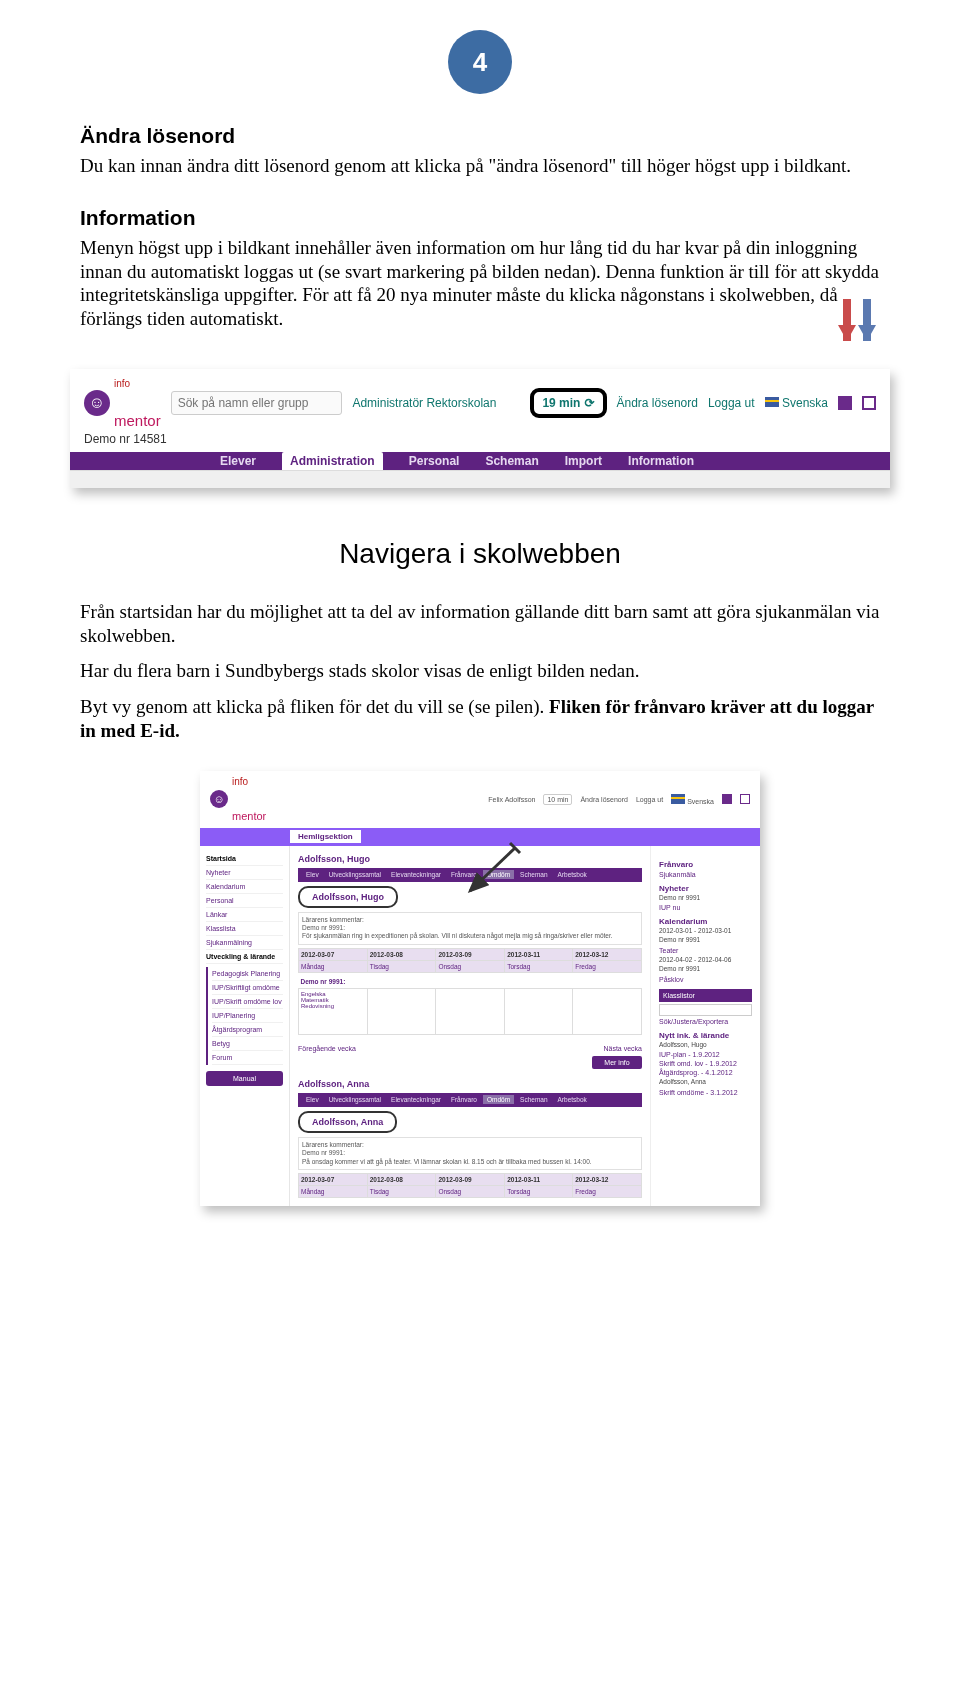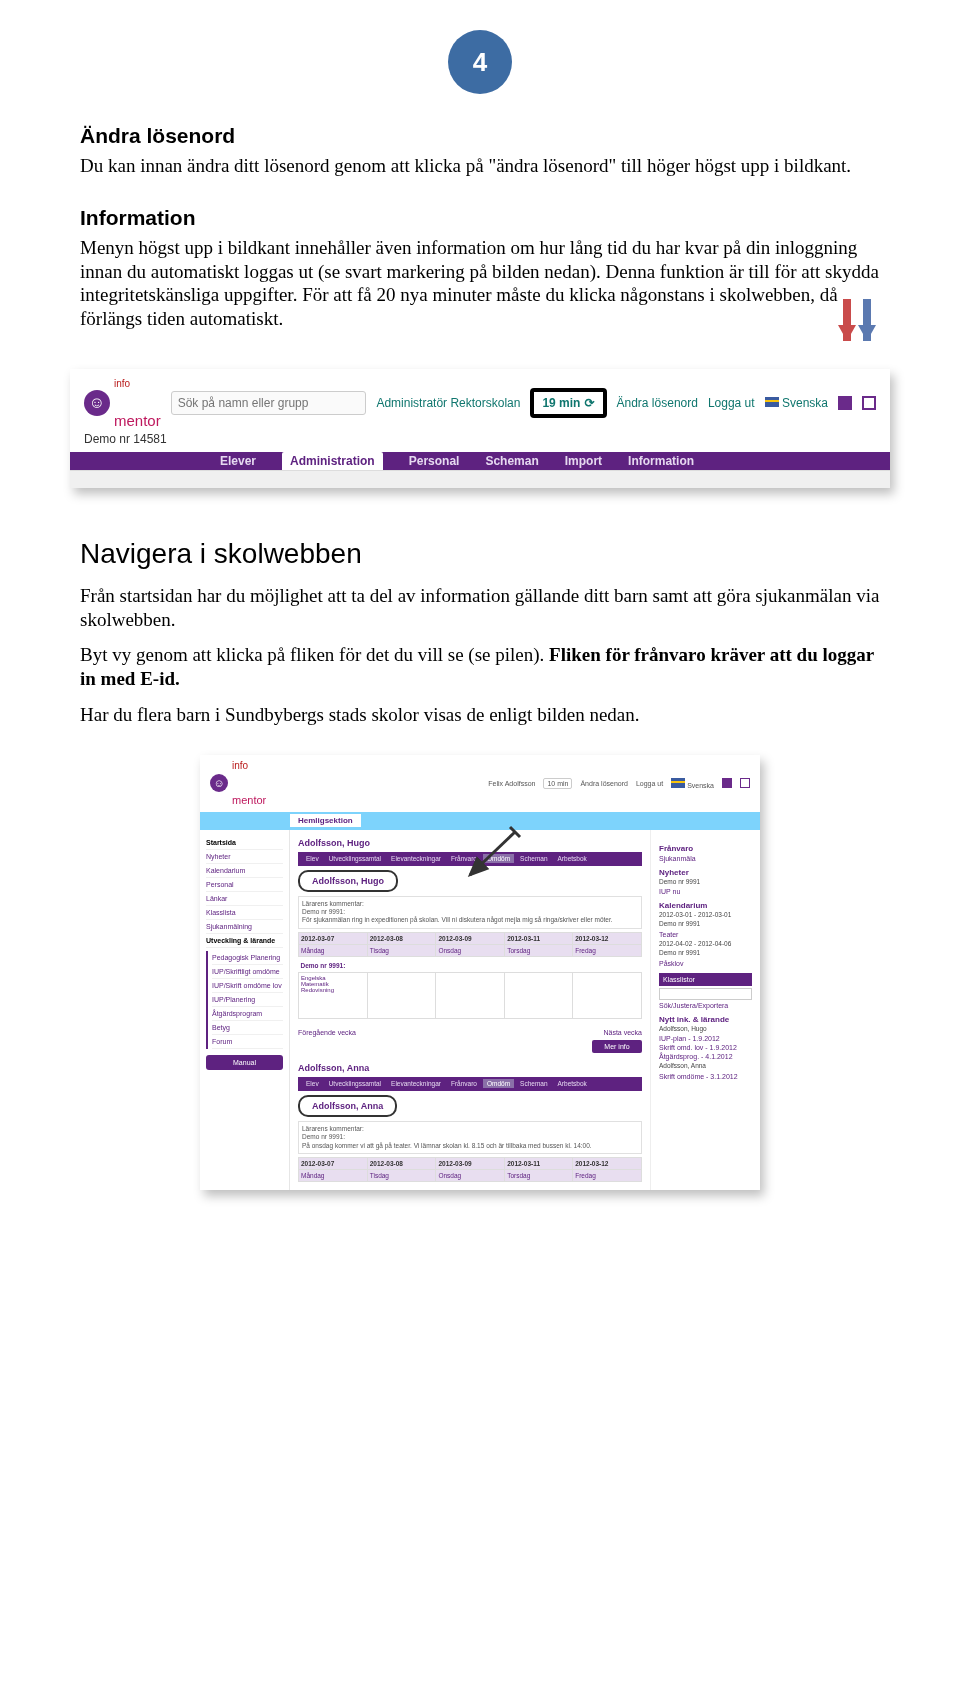--- a/index.html
+++ b/index.html
@@ -2,58 +2,58 @@
 <html><head>
 <meta charset="utf-8">
 <style>
   * { margin:0; padding:0; box-sizing:border-box; }
   body { background:#fff; font-family:Georgia,'Times New Roman',serif; color:#000; width:960px; }
   .page { padding:30px 80px 40px; }
 
   .pagenum-badge { width:64px; height:64px; border-radius:50%; background:#3d6ca3; color:#fff; display:flex; align-items:center; justify-content:center; font-family:Arial,Helvetica,sans-serif; font-weight:bold; font-size:26px; margin:0 auto 30px; }
 
   h2.sec { font-family:Arial,Helvetica,sans-serif; font-weight:bold; font-size:21px; margin-top:28px; margin-bottom:6px; }
-  h1.big { font-family:Arial,Helvetica,sans-serif; font-size:28px; font-weight:400; margin-top:50px; margin-bottom:14px; }
+  h1.big { font-family:Arial,Helvetica,sans-serif; font-size:28px; font-weight:400; margin-top:50px; margin-bottom:30px;text-align:center; }
   p.body { font-size:19px; line-height:1.25; margin-bottom:12px; }
   p.body .bold { font-weight:bold; }
 
   
   .im-banner { width:820px; margin:38px -10px 0; box-shadow:4px 6px 10px rgba(0,0,0,.25); background:#fff; font-family:Arial,Helvetica,sans-serif; position:relative; }
   .arrows { position:absolute; right:14px; top:-44px; display:flex; gap:2px; }
   .arrow-down { width:0; height:0; border-left:9px solid transparent; border-right:9px solid transparent; position:relative; }
   .arrow-stem { position:absolute; left:-4px; top:-42px; width:8px; height:42px; }
   .ar-red .arrow-stem{ background:#c94b4b;} .ar-red{ border-top:16px solid #c94b4b;}
   .ar-blue .arrow-stem{ background:#5b79b0;} .ar-blue{ border-top:16px solid #5b79b0;}
 
   .im-top { display:flex; align-items:center; padding:10px 14px 4px; gap:10px; font-size:12px; color:#333; }
   .im-logo { display:flex; align-items:center; gap:4px; }
   .im-logo .bubble{ width:26px;height:26px;border-radius:50%;background:#6a2a8a;color:#fff;display:flex;align-items:center;justify-content:center;font-size:16px;}
   .im-logo .t1{font-size:10px;color:#b91c1c;line-height:1;}
   .im-logo .t2{font-size:15px;color:#be185d;font-weight:normal;line-height:1;margin-top:24px;}
   .im-search { flex:1; max-width:200px; }
   .im-search input{ width:100%; height:24px; border:1px solid #ccc; border-radius:3px; padding:0 6px; font-size:12px; background:#fafafa;}
   .im-toplinks{display:flex;align-items:center;gap:10px;margin-left:auto;font-size:12px;color:#0f766e;}
   .im-toplinks span{white-space:nowrap;}
-  .timer-box{ border:4px solid #000; border-radius:4px; padding:4px 8px; display:flex; align-items:center; gap:4px; font-weight:bold;}
+  .timer-box{ border:4px solid #000; border-radius:9px; padding:4px 8px; display:flex; align-items:center; gap:4px; font-weight:bold;margin-left:24px;}
   .flag{width:14px;height:10px;background:#3a5ba0;display:inline-block;position:relative;}
   .flag::after{content:"";position:absolute;inset:0;background:linear-gradient(#3a5ba0 35%,#f8c40c 35% 55%,#3a5ba0 55%),linear-gradient(90deg,#3a5ba0 30%,#f8c40c 30% 45%,#3a5ba0 45%);}
   .mini-icon{width:14px;height:14px;background:#6a2a8a;display:inline-block;}
   .im-sub { padding:0 14px 6px; font-size:12px; color:#333; font-weight:normal;}
   .im-menu{ background:#5e2280; height:18px; display:flex; align-items:center; padding-left:150px; gap:26px;}
   .im-menu span{ color:#e6d9f0; font-size:12px; font-weight:bold;}
   .im-menu span.active{ background:#fff; color:#5e2280; padding:2px 8px; border-radius:2px 2px 0 0;text-align:right;}
   .im-bottom{ height:18px; background:#f0f0f0; border-top:1px solid #ddd;}
 
   
   .dash { width:560px; margin:28px auto 0; box-shadow:4px 6px 10px rgba(0,0,0,.25); background:#fff; font-family:Arial,Helvetica,sans-serif; font-size:8px; color:#333; position:relative;}
   .dash-top{display:flex;align-items:center;padding:6px 10px;gap:6px;}
   .dash-logo .bubble{width:18px;height:18px;font-size:11px;}
   .dash-toplinks{display:flex;gap:8px;margin-left:auto;align-items:center;color:#555;font-size:7px;}
   .dash-toplinks .tl-box{border:1px solid #ccc;padding:1px 3px;border-radius:2px;}
-  .dash-menu{background:#7dd3fc;height:18px;display:flex;align-items:center;padding-left:90px;}
+  .dash-menu{background:#8b5cf6;height:18px;display:flex;align-items:center;padding-left:90px;}
   .dash-menu span{background:#fff;color:#5e2280;font-size:8px;font-weight:bold;padding:2px 8px;}
   .dash-body{display:flex;}
   .dash-side{width:90px;border-right:1px solid #e6e6e6;padding:6px 6px;}
   .dash-side a{display:block;color:#5e2280;font-size:7px;padding:3px 0;border-bottom:1px solid #f0f0f0;}
   .dash-side a.head{color:#000;font-weight:bold;}
   .dash-side .group{border-left:2px solid #5e2280;margin:3px 0;padding-left:4px;}
   .dash-side .btn{margin-top:6px;background:#5e2280;color:#fff;text-align:center;padding:4px 0;border-radius:3px;font-size:7px;}
 
   .dash-main{flex:1;padding:8px;}
   .block-name{color:#5e2280;font-weight:bold;font-size:9px;margin-bottom:4px;}
@@ -129,22 +129,22 @@
       <span>Personal</span>
       <span>Scheman</span>
       <span>Import</span>
       <span>Information</span>
     </div>
     <div class="im-bottom"></div>
   </div>
 
   <h1 class="big">Navigera i skolwebben</h1>
   <p class="body">Från startsidan har du möjlighet att ta del av information gällande ditt barn samt att göra sjukanmälan via skolwebben.</p>
+  <p class="body">Har du flera barn i Sundbybergs stads skolor visas de enligt bilden nedan.</p>
   <p class="body"><span>Byt vy genom att klicka på fliken för det du vill se (se pilen). </span><span class="bold">Fliken för frånvaro kräver att du loggar in med E-id.</span></p>
-  <p class="body">Har du flera barn i Sundbybergs stads skolor visas de enligt bilden nedan.</p>
 
   <div class="dash">
     <div class="dash-top">
       <div class="im-logo dash-logo">
         <div class="bubble">☺</div>
         <div>
             <div class="t1">info</div>
             <div class="t2" style="font-size:11px">mentor</div>
           </div>
       </div>

